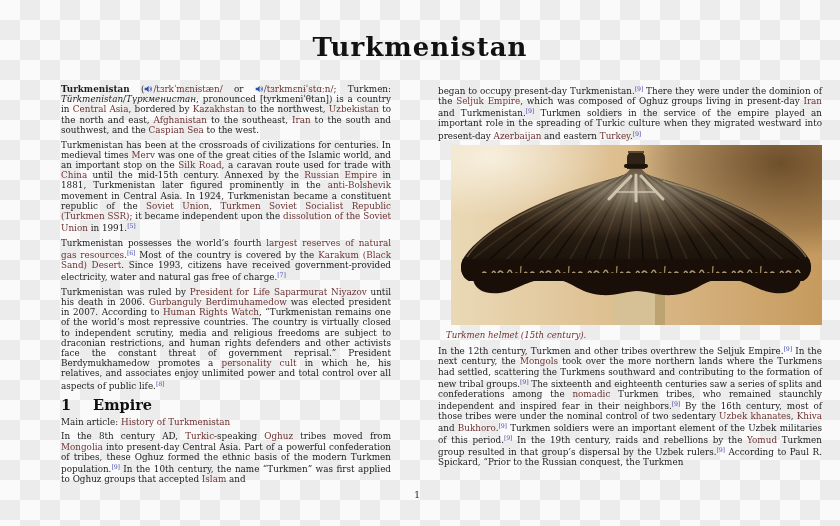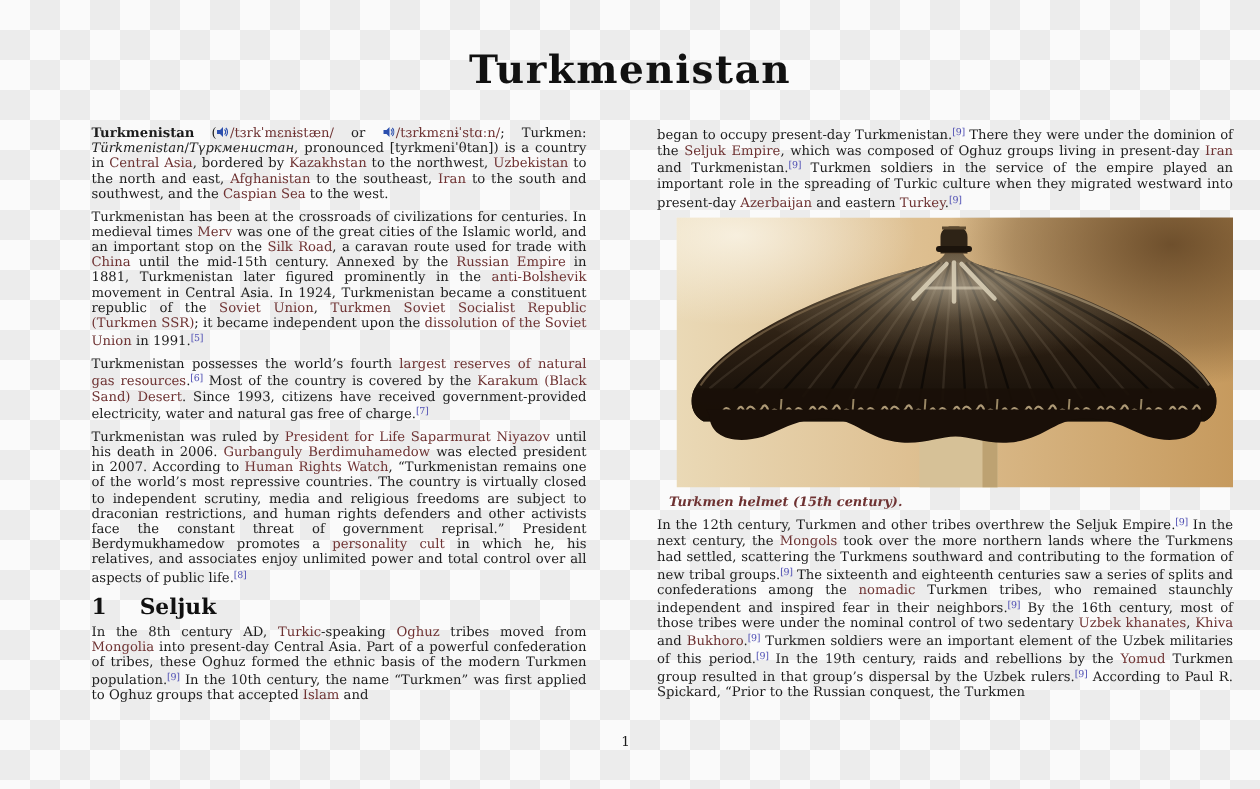--- a/index.html
+++ b/index.html
@@ -22,21 +22,21 @@
   .link{color:var(--link);}
   .ref{color:var(--ref);font-size:0.72em;vertical-align:0.45em;letter-spacing:-0.2px;}
   .i{font-style:italic;}
   .b{font-weight:bold;}
   .caption{color:var(--caption);}
   h2.history{
     font-size:14.5px;font-weight:bold;margin:9px 0 7px 0;text-align:left;color:#111;
   }
   h2.history .hnum{margin-right:22px;}
   .main-article{text-align:left;margin:0 0 6px 0;}
-  figure{margin:3px 0 4px 0;padding:0;font-weight:bold;}
+  figure{margin:3px 0 4px 0;padding:0;}
   .photo{width:371px;height:180px;margin-left:13px;position:relative;}
   figcaption{font-size:8.6px;margin:5px 0 0 8px;text-align:left;}
   .audio-icon{display:inline-block;width:8px;height:8px;vertical-align:-1px;margin-right:1px;}
   .pagenum{position:absolute;top:490px;left:0;width:834px;text-align:center;font-size:9px;}
 </style>
 </head>
 <body>
 
 <div class="sheet">
 
@@ -51,22 +51,23 @@
               <path d="M9.8,2 A5.5,5.5 0 0 1 9.8,10" stroke="#2b4fae" stroke-width="1.1" fill="none"></path>
             </svg></span><span class="link">/tɜrkˈmɛnɨstæn/</span><span> or </span><span class="audio-icon"><svg width="8" height="8" viewBox="0 0 12 12">
               <path d="M1,4 L4,4 L7,1 L7,11 L4,8 L1,8 Z" fill="#2b4fae"></path>
               <path d="M8.5,3.5 A3.2,3.2 0 0 1 8.5,8.5" stroke="#2b4fae" stroke-width="1.1" fill="none"></path>
               <path d="M9.8,2 A5.5,5.5 0 0 1 9.8,10" stroke="#2b4fae" stroke-width="1.1" fill="none"></path>
             </svg></span><span class="link">/tɜrkmɛnɨˈstɑːn/</span><span>; Turkmen: </span><span class="i">Türkmenistan</span><span>/</span><span class="i">Түркменистан</span><span>, pronounced [tyrkmeniˈθtan]) is a country in </span><span class="link">Central Asia</span><span>, bordered by </span><span class="link">Kazakhstan</span><span> to the northwest, </span><span class="link">Uzbekistan</span><span> to the north and east, </span><span class="link">Afghanistan</span><span> to the southeast, </span><span class="link">Iran</span><span> to the south and southwest, and the </span><span class="link">Caspian Sea</span><span> to the west.</span></p>
       <p><span>Turkmenistan has been at the crossroads of civilizations for centuries. In medieval times </span><span class="link">Merv</span><span> was one of the great cities of the Islamic world, and an important stop on the </span><span class="link">Silk Road</span><span>, a caravan route used for trade with </span><span class="link">China</span><span> until the mid-15th century. Annexed by the </span><span class="link">Russian Empire</span><span> in 1881, Turkmenistan later figured prominently in the </span><span class="link">anti-Bolshevik</span><span> movement in Central Asia. In 1924, Turkmenistan became a constituent republic of the </span><span class="link">Soviet Union</span><span>, </span><span class="link">Turkmen Soviet Socialist Republic (Turkmen SSR)</span><span>; it became independent upon the </span><span class="link">dissolution of the Soviet Union</span><span> in 1991.</span><span class="ref">[5]</span></p>
       <p><span>Turkmenistan possesses the world’s fourth </span><span class="link">largest reserves of natural gas resources</span><span>.</span><span class="ref">[6]</span><span> Most of the country is covered by the </span><span class="link">Karakum (Black Sand) Desert</span><span>. Since 1993, citizens have received government-provided electricity, water and natural gas free of charge.</span><span class="ref">[7]</span></p>
       <p><span>Turkmenistan was ruled by </span><span class="link">President for Life</span><span> </span><span class="link">Saparmurat Niyazov</span><span> until his death in 2006. </span><span class="link">Gurbanguly Berdimuhamedow</span><span> was elected president in 2007. According to </span><span class="link">Human Rights Watch</span><span>, “Turkmenistan remains one of the world’s most repressive countries. The country is virtually closed to independent scrutiny, media and religious freedoms are subject to draconian restrictions, and human rights defenders and other activists face the constant threat of government reprisal.” President Berdymukhamedow promotes a </span><span class="link">personality cult</span><span> in which he, his relatives, and associates enjoy unlimited power and total control over all aspects of public life.</span><span class="ref">[8]</span></p>
       <h2 class="history">
-        <span class="hnum">1</span><span>Seljuk</span>
+        <span class="hnum">1</span><span>Empire</span>
       </h2>
+      <p class="main-article"><span>Main article: </span><span class="link">History of Turkmenistan</span></p>
       <p><span>In the 8th century AD, </span><span class="link">Turkic</span><span>-speaking </span><span class="link">Oghuz</span><span> tribes moved from </span><span class="link">Mongolia</span><span> into present-day Central Asia. Part of a powerful confederation of tribes, these Oghuz formed the ethnic basis of the modern Turkmen population.</span><span class="ref">[9]</span><span> In the 10th century, the name “Turkmen” was first applied to Oghuz groups that accepted </span><span class="link">Islam</span><span> and</span></p>
     </div>
 
     <div class="col">
       <p><span>began to occupy present-day Turkmenistan.</span><span class="ref">[9]</span><span> There they were under the dominion of the </span><span class="link">Seljuk Empire</span><span>, which was composed of Oghuz groups living in present-day </span><span class="link">Iran</span><span> and Turkmenistan.</span><span class="ref">[9]</span><span> Turkmen soldiers in the service of the empire played an important role in the spreading of Turkic culture when they migrated westward into present-day </span><span class="link">Azerbaijan</span><span> and eastern </span><span class="link">Turkey</span><span>.</span><span class="ref">[9]</span></p>
 
       <figure>
         <div class="photo">
           <svg viewBox="0 0 371 180" width="371" height="180" aria-hidden="true">
             <defs>

